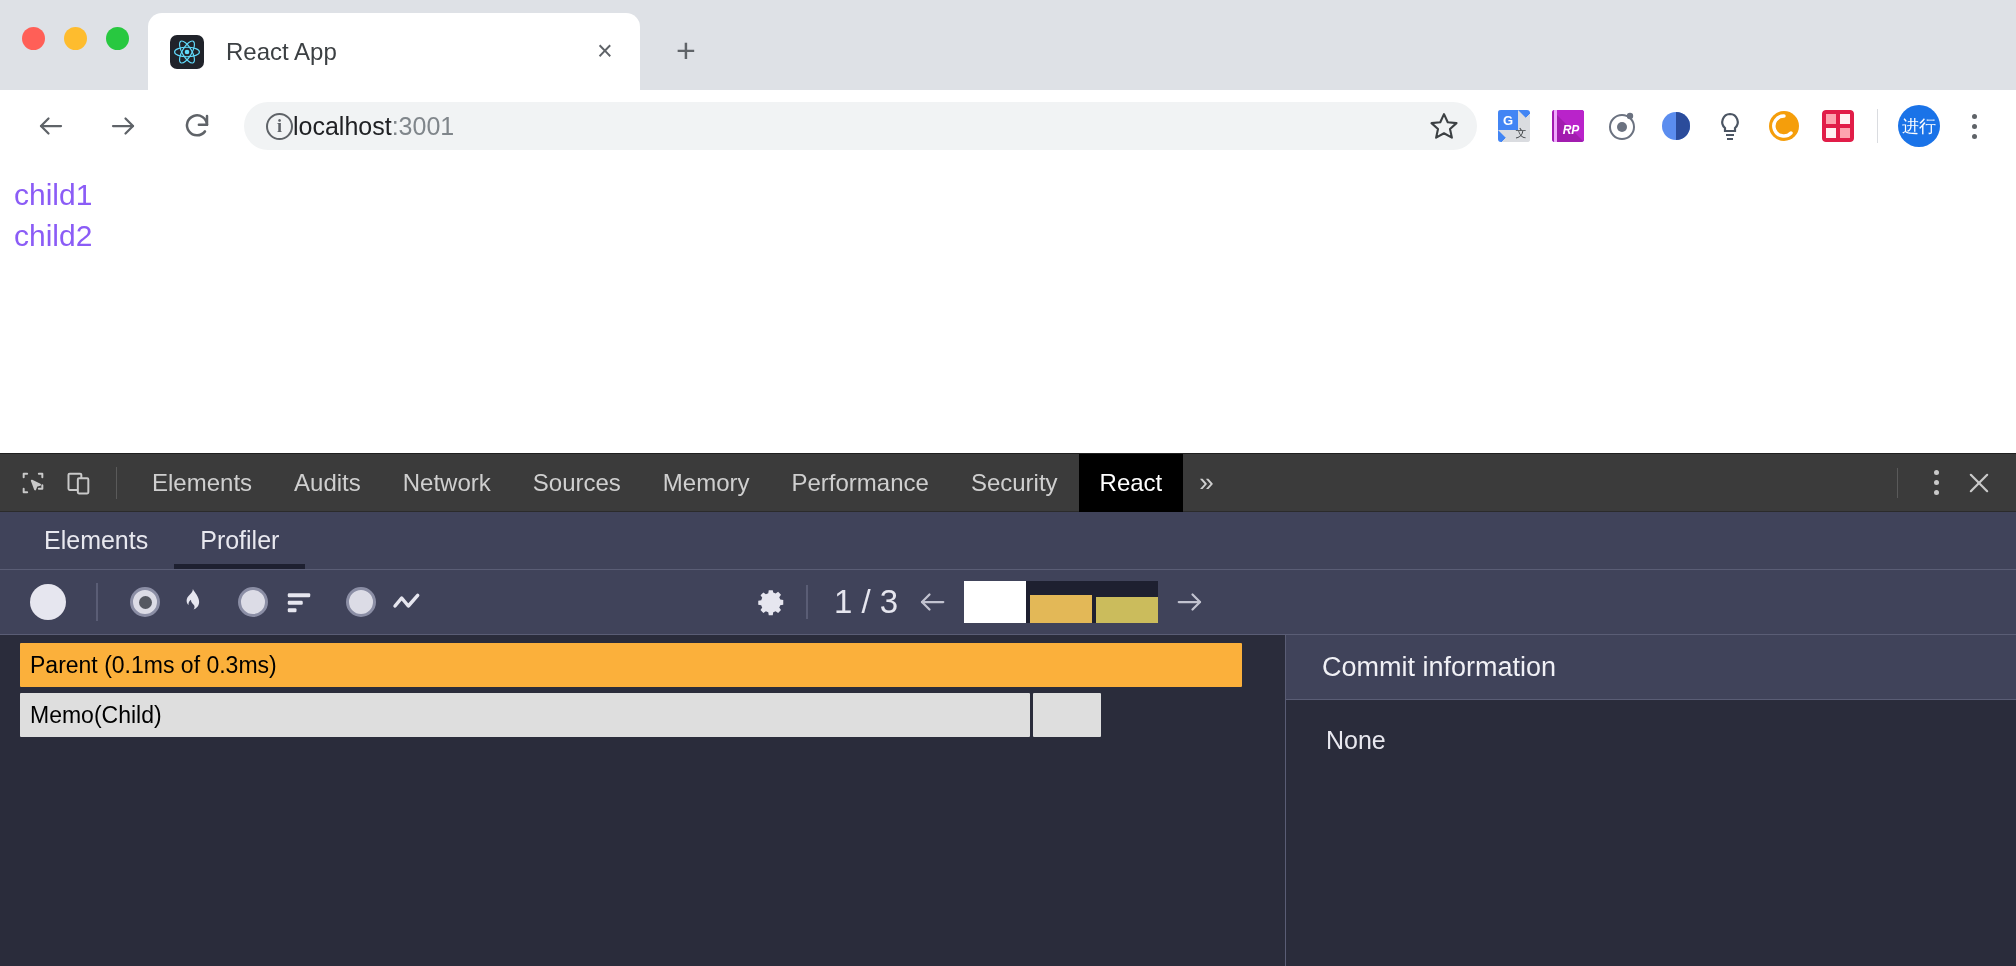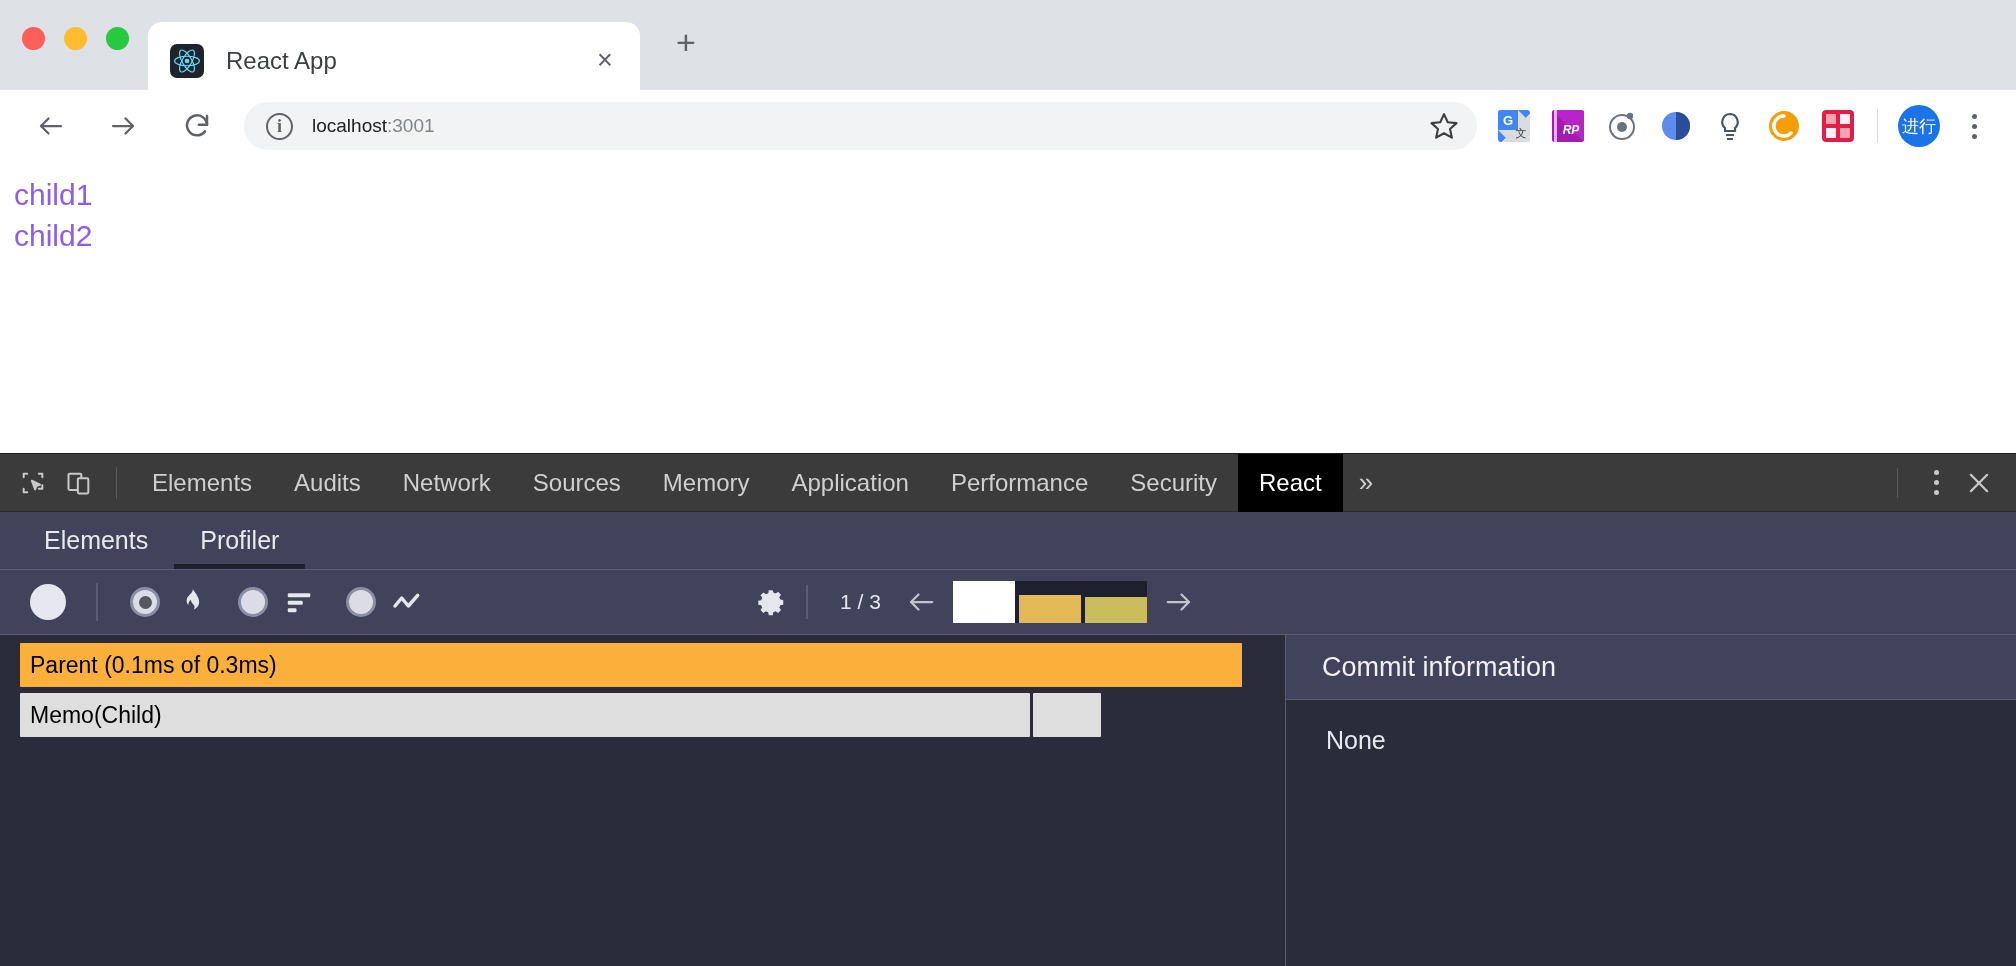--- a/index.html
+++ b/index.html
@@ -27,22 +27,23 @@
     gap: 19px;
   }
   .tl { width: 23px; height: 23px; border-radius: 50%; }
   .tl-red { background: #ff5f57; }
   .tl-yellow { background: #febc2e; }
   .tl-green { background: #28c840; }
 
   .tab-strip {
     position: absolute;
     left: 148px;
-    top: 22px;
-    display: flex;
+    top: 13px;
+    display: flex;
+    align-items: flex-end;
   }
   .tab {
     width: 492px;
     height: 77px;
     background: #ffffff;
     border-radius: 14px 14px 0 0;
     display: flex;
     align-items: center;
     padding: 0 22px;
     position: relative;
@@ -120,22 +121,21 @@
     border: 2px solid #5f6368;
     border-radius: 50%;
     display: flex; align-items: center; justify-content: center;
     font-size: 18px;
     font-weight: bold;
     color: #5f6368;
     font-family: "Liberation Serif", serif;
     flex: none;
   }
   .url-text {
-    margin-left: 19px;
-    font-size: 19px;
+    font-size: 25px;
     color: #202124;
     white-space: nowrap;
   }
   .url-text .port { color: #80868b; }
   .star-icon {
     margin-left: auto;
     width: 38px; height: 38px;
     display: flex; align-items: center; justify-content: center;
     color: #3c4043;
     cursor: pointer;
@@ -333,22 +333,22 @@
     display: flex;
     align-items: center;
   }
   .pt-gear {
     width: 40px; height: 40px;
     display: flex; align-items: center; justify-content: center;
     color: #e6e6ef;
     cursor: pointer; flex: none;
   }
   .pt-counter {
-    font-size: 21px; color: #e6e6ef;
-    margin: 0 18px;
+    font-size: 33px; color: #e6e6ef;
+    margin: 0 12px;
     white-space: nowrap;
   }
   .pt-arrow {
     width: 44px; height: 40px;
     display: flex; align-items: center; justify-content: center;
     color: #c2c3d0;
     cursor: pointer; flex: none;
   }
   .snapshots {
     display: flex;
@@ -574,21 +574,20 @@
         <rect x="11" y="8" width="9" height="13" rx="1" fill="#3b3b3b"></rect>
       </svg>
     </div>
     <div class="dt-divider"></div>
 
     <div class="dt-tab">Elements</div>
     <div class="dt-tab">Audits</div>
     <div class="dt-tab">Network</div>
     <div class="dt-tab">Sources</div>
     <div class="dt-tab">Memory</div>
-    <div class="dt-tab">Application</div>
     <div class="dt-tab">Performance</div>
     <div class="dt-tab">Security</div>
     <div class="dt-tab active">React</div>
     <div class="dt-more">»</div>
 
     <div class="dt-right">
       <div class="dt-vsep"></div>
       <div class="kebab">
         <span style="background:#c9c9c9"></span>
           <span style="background:#c9c9c9"></span>

